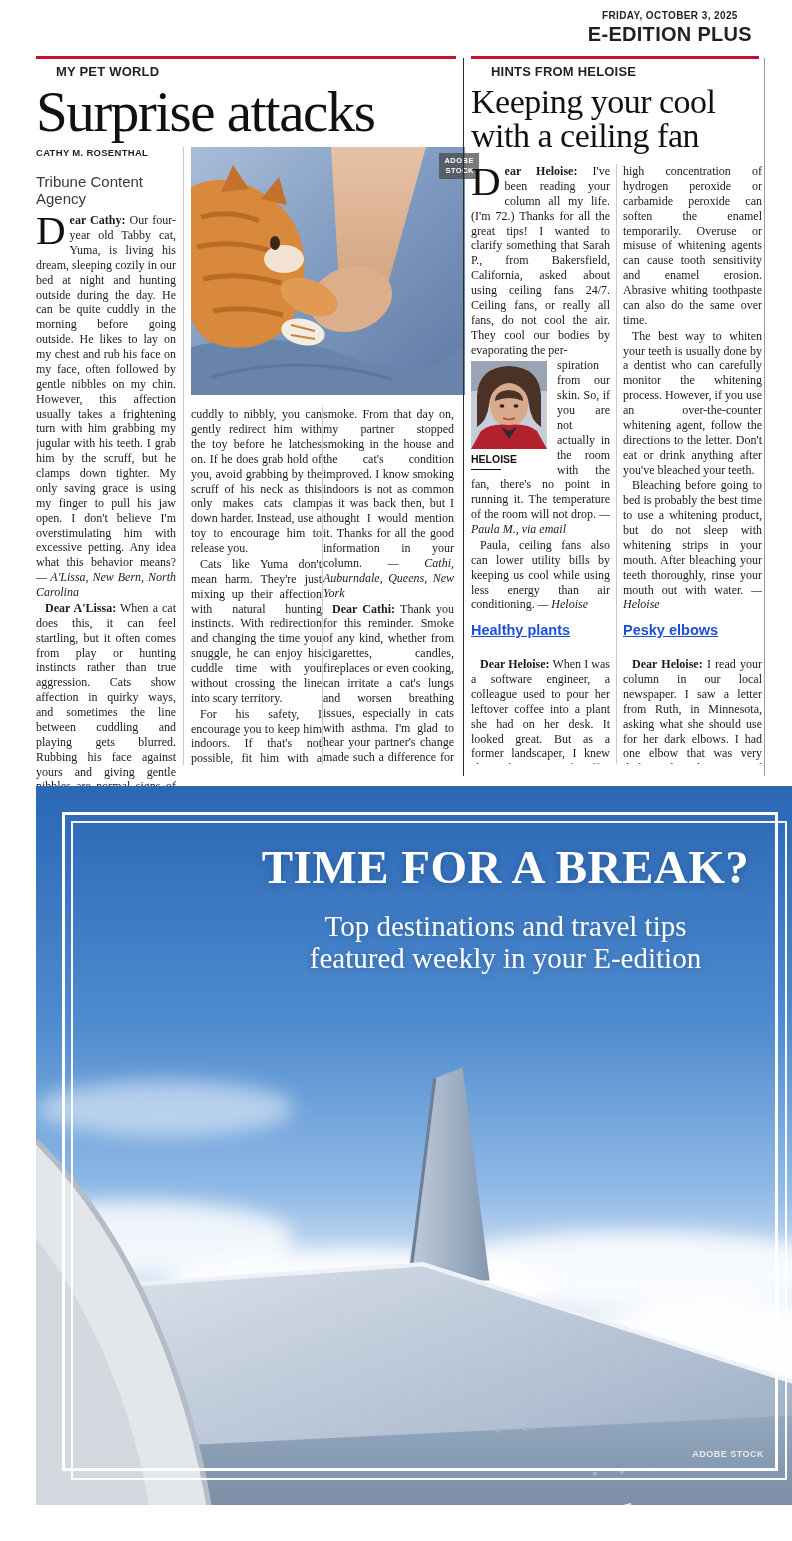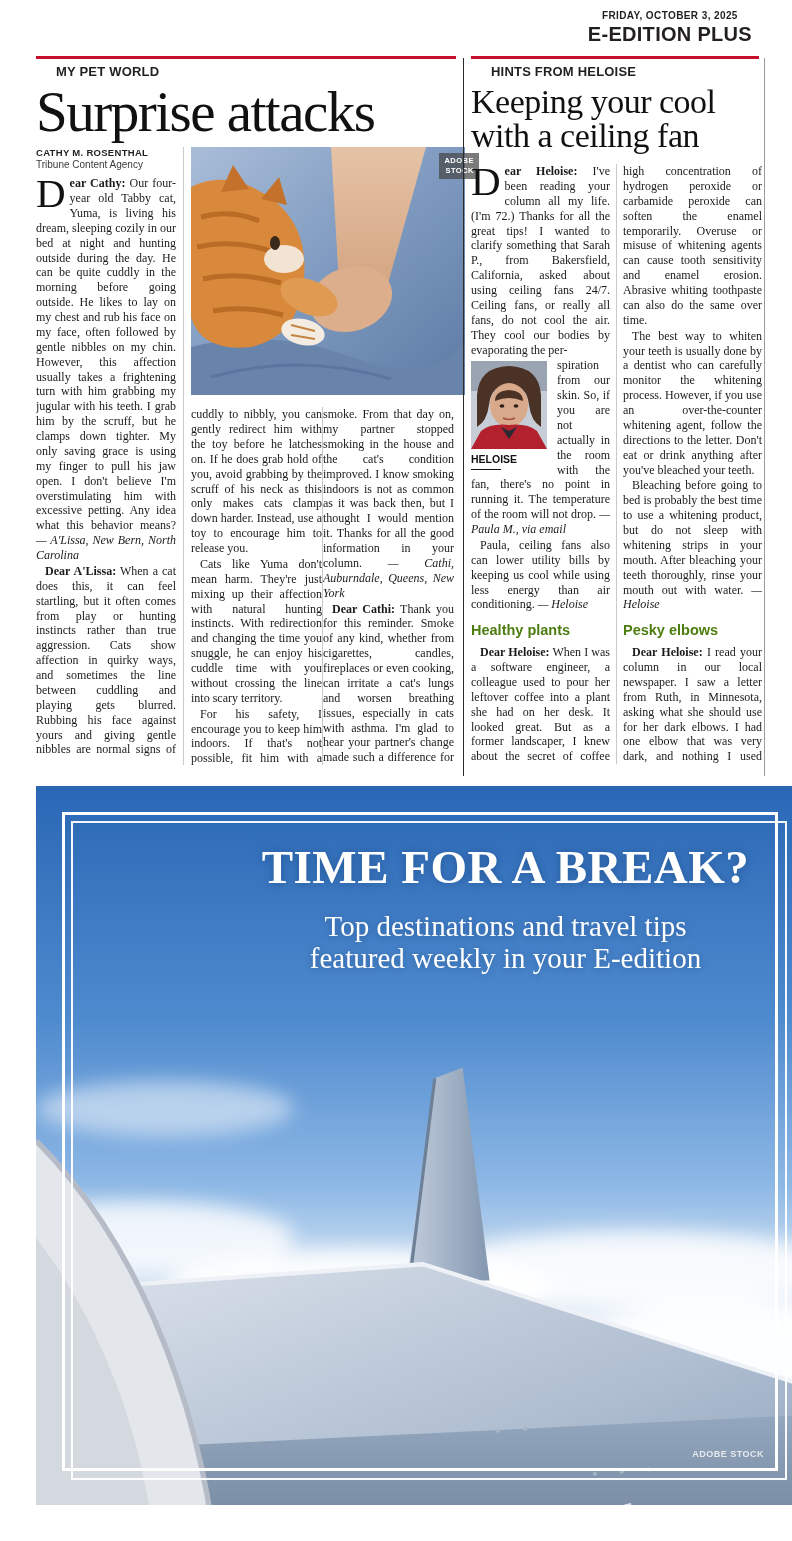--- a/index.html
+++ b/index.html
@@ -10,27 +10,27 @@
   .mast-date{font-size:10px;font-weight:700;letter-spacing:.4px;color:#231f20;}
   .mast-edition{font-size:20px;font-weight:700;letter-spacing:.3px;color:#231f20;margin-top:2px;}
   
   .article{position:absolute;top:56px;}
   .rule-red{height:3px;width:100%;}
   .kicker{font-family:"Liberation Sans",sans-serif;font-weight:700;font-size:13px;letter-spacing:.2px;
           color:#231f20;margin:5px 0 2px;padding-left:20px;}
   h1.headline{font-weight:400;font-size:57px;line-height:.95;letter-spacing:-1.5px;margin:6px 0 0;color:#111;}
   h2.headline{font-weight:400;font-size:34px;line-height:1.0;letter-spacing:-.5px;margin:6px 0 0;color:#111;}
   .byline{font-family:"Liberation Sans",sans-serif;font-size:9.5px;font-weight:700;letter-spacing:.3px;color:#231f20;}
-  .agency{font-family:"Liberation Sans",sans-serif;font-size:10px;color:#3a3a3a;margin-top:1px;}
+  .agency{font-family:"Liberation Sans",sans-serif;font-size:15px;color:#3a3a3a;margin-top:15px;}
   
   .coltext{font-size:12px;line-height:1.24;text-align:justify;overflow:hidden;}
   .coltext p{margin:0 0 1px;text-indent:9px;}
   .coltext p.cont,.coltext p.has-drop,.coltext p.bio{text-indent:0;}
   .coltext h3.subhead{font-family:"Liberation Sans",sans-serif;font-size:14.5px;font-weight:700;
-                      margin:10px 0 5px;color:#4d7c0f;text-align:left;}
+                      margin:10px 0 17px;color:#1d4ed8;text-align:left;text-decoration:underline;}
   .dropcap{float:left;font-size:41px;line-height:31px;padding:2px 4px 0 0;font-weight:400;color:#111;}
   .vrule{position:absolute;width:1px;background:#2a2a2a;}
   .colrule{width:1px;background:#c9c9c9;flex:0 0 1px;}
   
   .pet-body{display:flex;margin-top:8px;gap:7px;height:618px;}
   .pet-colA{width:140px;flex:0 0 140px;}
   .pet-colA .coltext{margin-top:6px;height:580px;}
   .pet-right{flex:1;display:flex;flex-direction:column;}
   .cat-figure{position:relative;width:294px;height:248px;flex:0 0 auto;}
   .pet-cols2{display:flex;margin-top:12px;height:358px;}

